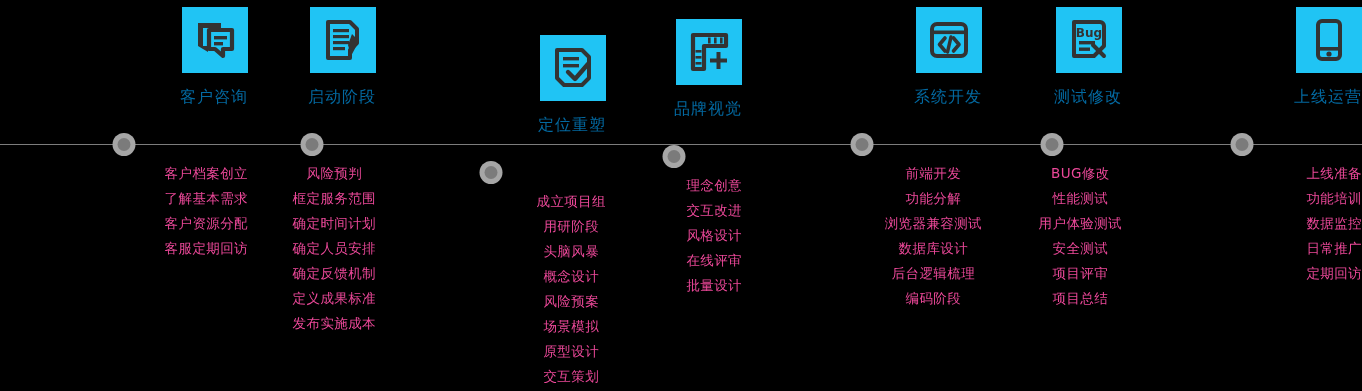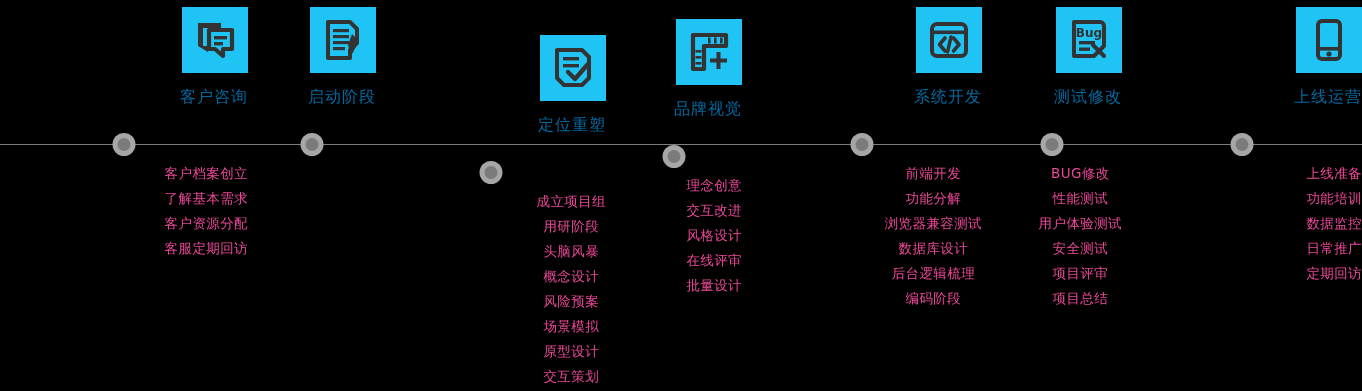--- a/index.html
+++ b/index.html
@@ -163,20 +163,29 @@
             <rect x="14" y="25" width="16" height="3.2" fill="#333333"></rect>
             <rect x="14" y="31" width="12" height="3.2" fill="#333333"></rect>
             <path d="M33 18 L40 25 L32 40 L29 29 Z" fill="#333333"></path>
           </svg>
         </span>
       </div>
       <div class="stage-title">启动阶段</div>
       <div class="node-dot">
         <span class="node-core"></span>
       </div>
+      <div class="task-list">
+        <div class="task-item">风险预判</div>
+        <div class="task-item">框定服务范围</div>
+        <div class="task-item">确定时间计划</div>
+        <div class="task-item">确定人员安排</div>
+        <div class="task-item">确定反馈机制</div>
+        <div class="task-item">定义成果标准</div>
+        <div class="task-item">发布实施成本</div>
+      </div>
     </div>
 
     <div class="stage c2">
       <div class="icon-tile">
         <span>
           <svg width="48" height="48" viewBox="0 0 48 48">
             <path d="M8 6 H33 L40 13 V34 L33 41 H15 L8 34 Z" fill="none" stroke="#333333" stroke-width="4" stroke-linejoin="round"></path>
             <rect x="14" y="13" width="16" height="3.4" fill="#333333"></rect>
             <rect x="14" y="20" width="16" height="3.4" fill="#333333"></rect>
             <path d="M19 28 L26 35 L39 20" fill="none" stroke="#333333" stroke-width="4.4" stroke-linecap="round" stroke-linejoin="round"></path>

